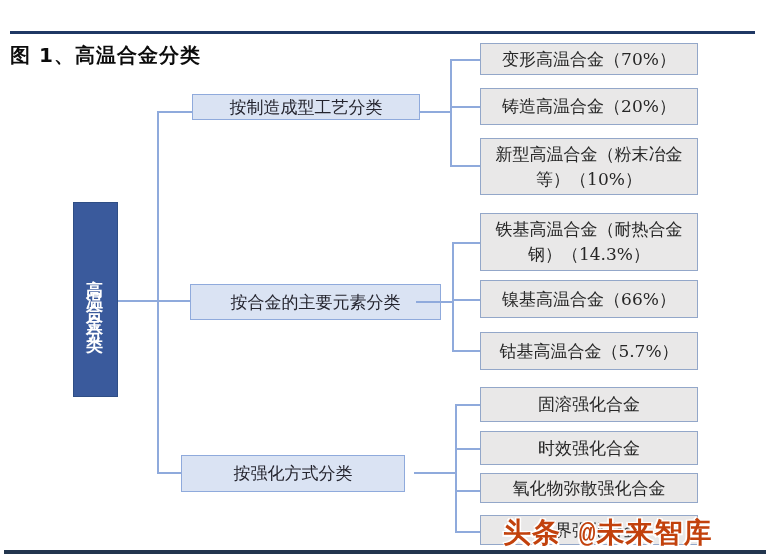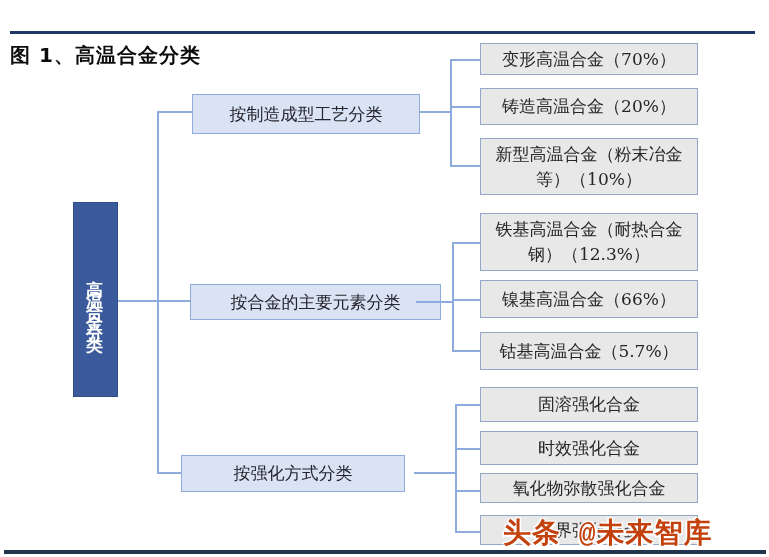--- a/index.html
+++ b/index.html
@@ -46,21 +46,21 @@
 
   <div class="root-box">
     <span class="vtext">高温合金分类</span>
   </div>
 
   <div class="cline" style="left:118px;top:300px;width:72px;height:1.5px;"></div>
   <div class="cline" style="left:157px;top:111px;width:1.5px;height:362px;"></div>
   <div class="cline" style="left:157px;top:111px;width:35px;height:1.5px;"></div>
   <div class="cline" style="left:157px;top:472px;width:39px;height:1.5px;"></div>
 
-  <div class="mid-box" style="left:192px;top:94px;width:228px;height:40px;">
+  <div class="mid-box" style="left:192px;top:94px;width:228px;height:26px;">
     <span>按制造成型工艺分类</span>
   </div>
   <div class="mid-box" style="left:190px;top:284px;width:251px;height:36px;">
     <span>按合金的主要元素分类</span>
   </div>
   <div class="mid-box" style="left:181px;top:455px;width:224px;height:37px;text-align:center;">
     <span>按强化方式分类</span>
   </div>
 
   <div class="cline" style="left:420px;top:111px;width:30px;height:1.5px;"></div>
@@ -79,21 +79,21 @@
     <span>新型高温合金（粉末冶金等）（10%）</span>
   </div>
 
   <div class="cline" style="left:416px;top:301px;width:36px;height:1.5px;"></div>
   <div class="cline" style="left:452px;top:242px;width:1.5px;height:109px;"></div>
   <div class="cline" style="left:452px;top:242px;width:28px;height:1.5px;"></div>
   <div class="cline" style="left:452px;top:299px;width:28px;height:1.5px;"></div>
   <div class="cline" style="left:452px;top:350px;width:28px;height:1.5px;"></div>
 
   <div class="leaf-box" style="top:213px;height:58px;">
-    <span>铁基高温合金（耐热合金钢）（12.3%）</span>
+    <span>铁基高温合金（耐热合金钢）（14.3%）</span>
   </div>
   <div class="leaf-box" style="top:280px;height:38px;">
     <span>镍基高温合金（66%）</span>
   </div>
   <div class="leaf-box" style="top:332px;height:38px;">
     <span>钴基高温合金（5.7%）</span>
   </div>
 
   <div class="cline" style="left:414px;top:472px;width:41px;height:1.5px;"></div>
   <div class="cline" style="left:455px;top:404px;width:1.5px;height:127px;"></div>

